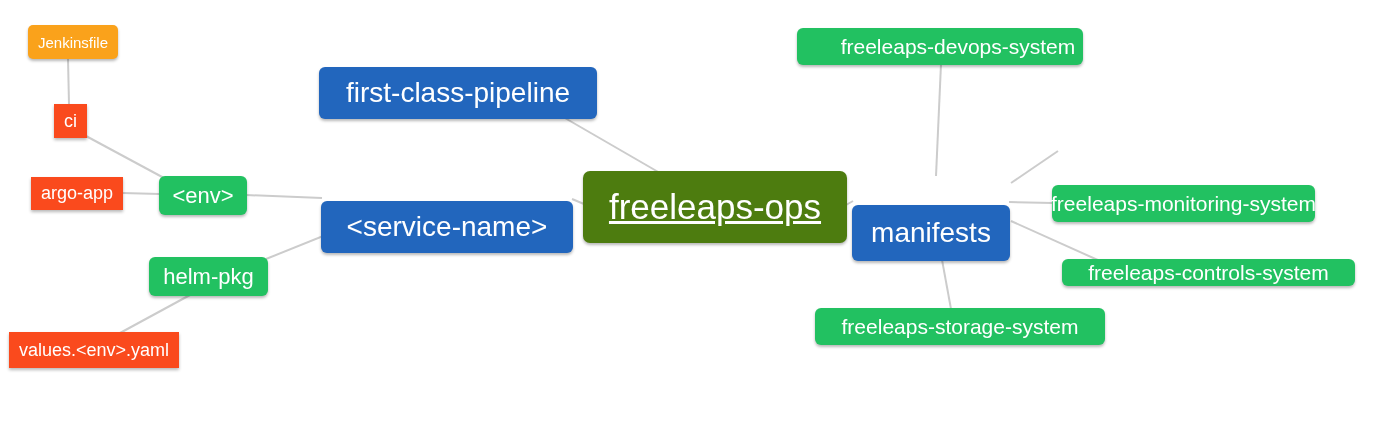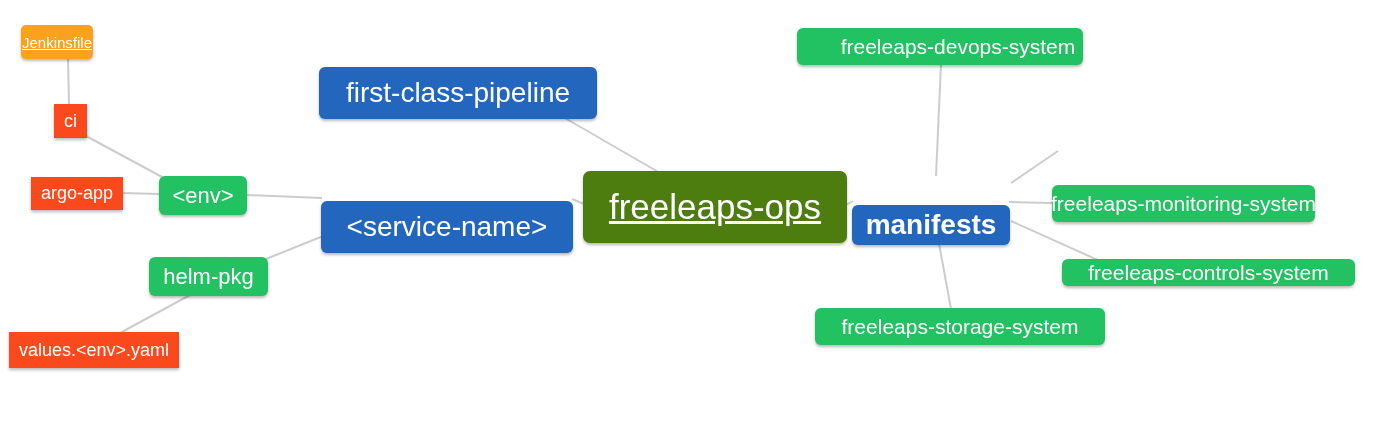--- a/index.html
+++ b/index.html
@@ -46,30 +46,30 @@
     <line x1="513" y1="88" x2="660" y2="173"></line>
     <line x1="572" y1="199" x2="584" y2="204"></line>
     <line x1="846" y1="205" x2="853" y2="201"></line>
     <line x1="936" y1="176" x2="941" y2="64"></line>
     <line x1="1011" y1="183" x2="1058" y2="151"></line>
     <line x1="1009" y1="202" x2="1053" y2="203"></line>
     <line x1="1011" y1="221" x2="1100" y2="261"></line>
     <line x1="936" y1="227" x2="951" y2="309"></line>
   </svg>
 
-  <div class="node orange" style="left:21px;  top:25px;  width:72px;  height:34px;text-decoration:underline;">Jenkinsfile</div>
+  <div class="node orange" style="left:28px;  top:25px;  width:90px;  height:34px;">Jenkinsfile</div>
   <div class="node red" style="left:54px;  top:104px; width:33px;  height:34px;">ci</div>
   <div class="node red" style="left:31px;  top:177px; width:92px;  height:33px;">argo-app</div>
   <div class="node green g-lg" style="left:159px; top:176px; width:88px;  height:39px;">&lt;env&gt;</div>
   <div class="node green g-lg" style="left:149px; top:257px; width:119px; height:39px;">helm-pkg</div>
   <div class="node red" style="left:9px;   top:332px; width:170px; height:36px;">values.&lt;env&gt;.yaml</div>
 
   <div class="node blue" style="left:319px; top:37px;  width:278px; height:52px;">first-class-pipeline</div>
   <div class="node blue" style="left:321px; top:171px; width:252px; height:52px;">&lt;service-name&gt;</div>
   <div class="node root-node" style="left:583px; top:171px; width:264px; height:72px;">freeleaps-ops</div>
-  <div class="node blue" style="left:852px; top:175px; width:158px; height:40px;font-weight:bold;">manifests</div>
+  <div class="node blue" style="left:852px; top:175px; width:158px; height:56px;">manifests</div>
 
   <div class="node green g-md" style="left:797px; top:28px;  width:286px; height:37px;padding-left:36px;">freeleaps-devops-system</div>
   <div class="node green g-md" style="left:1052px;top:185px; width:263px; height:37px;">freeleaps-monitoring-system</div>
   <div class="node green g-md" style="left:1062px;top:259px; width:293px; height:27px;">freeleaps-controls-system</div>
   <div class="node green g-md" style="left:815px; top:308px; width:290px; height:37px;">freeleaps-storage-system</div>
 
 </div>
 
 </body></html>

